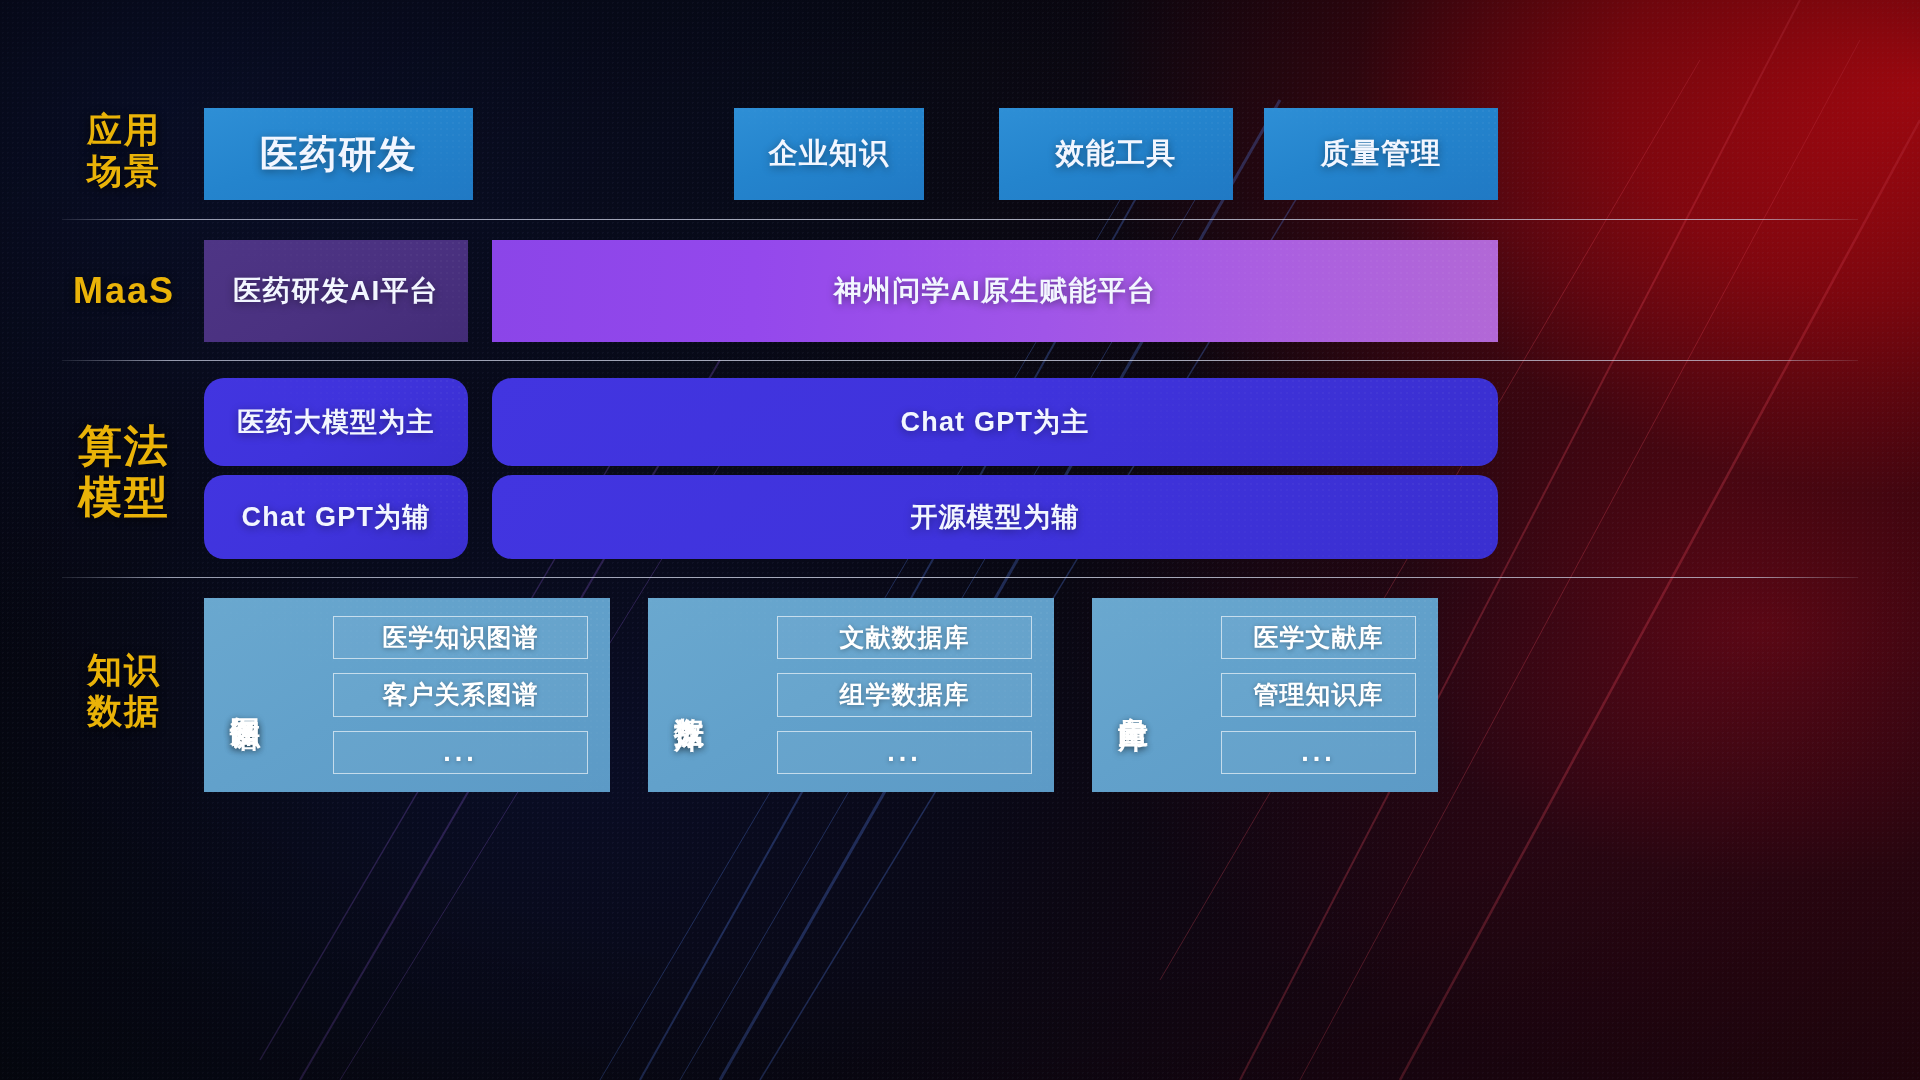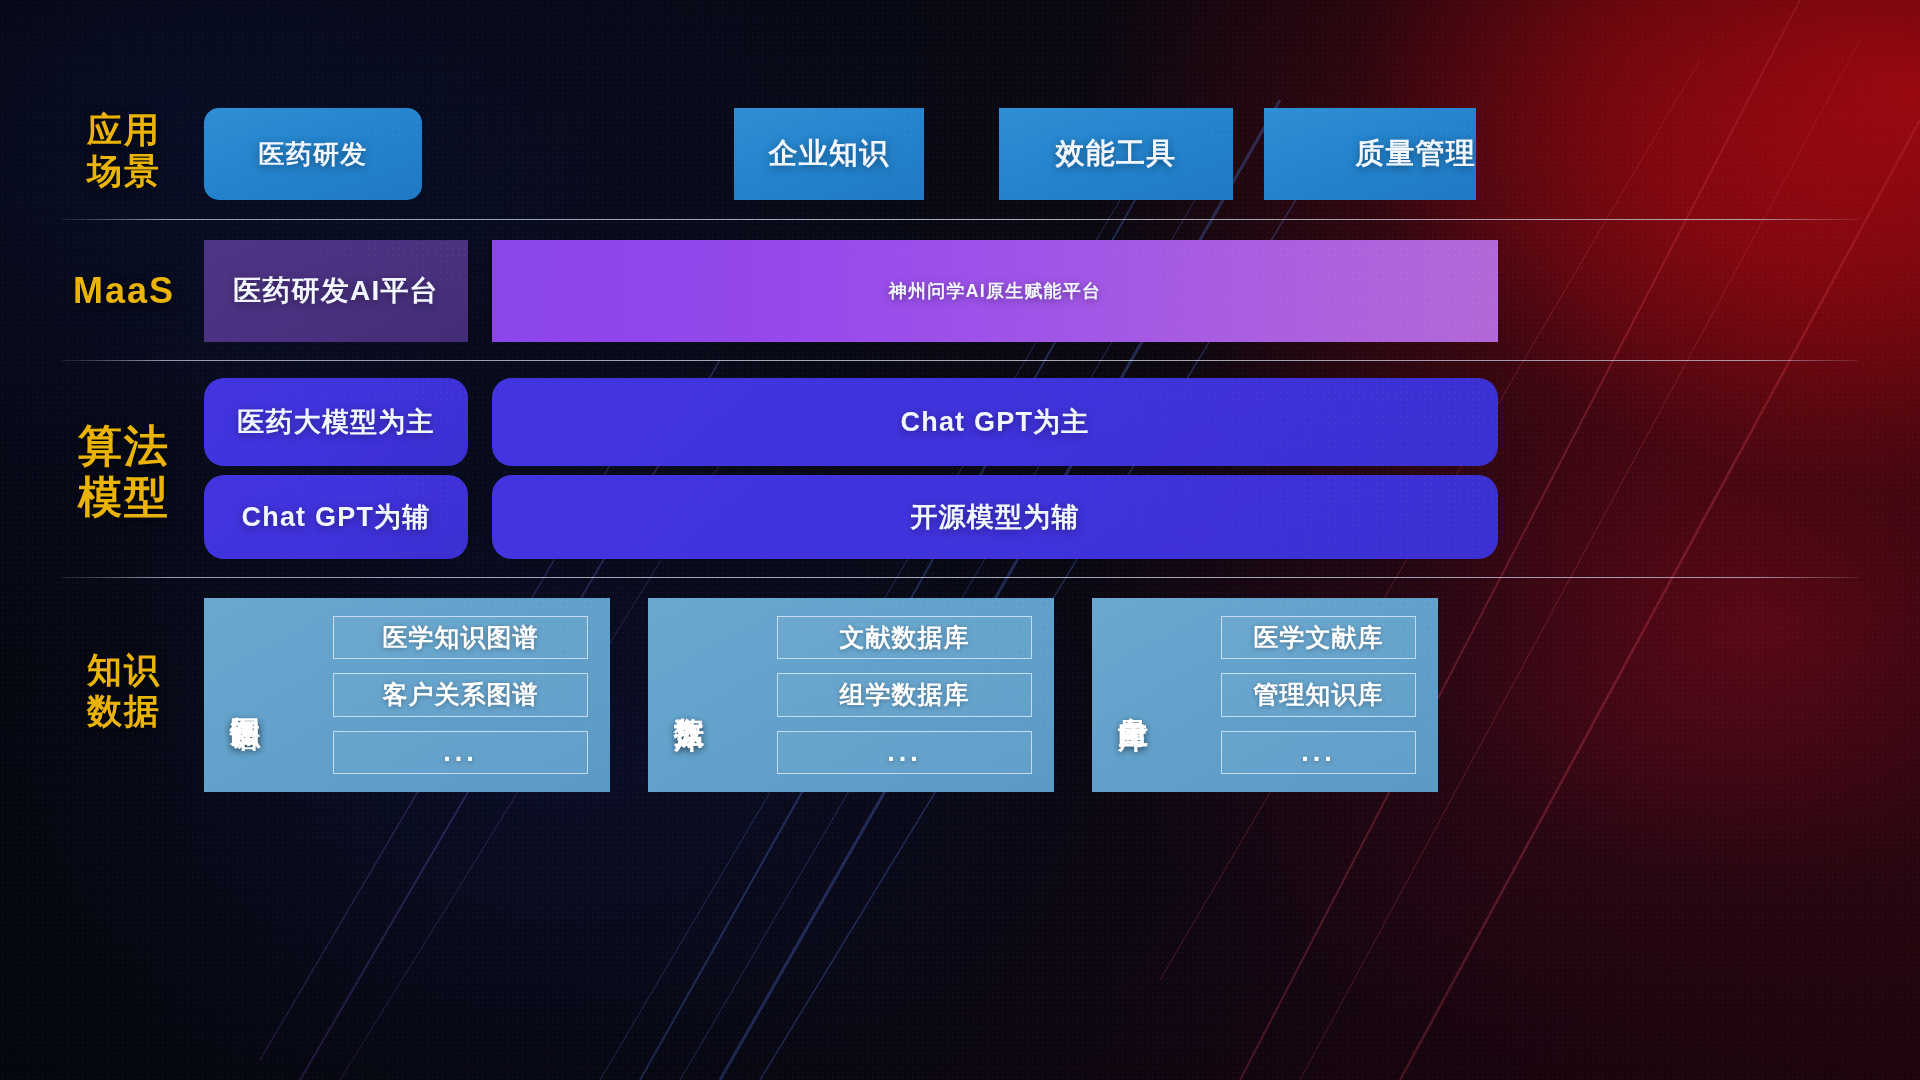--- a/index.html
+++ b/index.html
@@ -157,41 +157,41 @@
 </svg>
 
 <div id="bg-dots"></div>
 <div id="bg-vignette"></div>
 
 <div id="layout">
 
   <div class="row-label" style="left:62px; top:110px; width:124px; font-size:35px;">应用
 场景</div>
 
-  <div class="cell app-cell" style="left:204px; top:108px; width:218px; height:92px; font-size:26px;border-radius:15px;">
+  <div class="cell app-cell" style="left:204px; top:108px; width:269px; height:92px; font-size:38px;">
     <span>医药研发</span>
   </div>
   <div class="cell app-cell" style="left:734px; top:108px; width:190px; height:92px; font-size:29px;">
     <span>企业知识</span>
   </div>
   <div class="cell app-cell" style="left:999px; top:108px; width:234px; height:92px; font-size:29px;">
     <span>效能工具</span>
   </div>
-  <div class="cell app-cell" style="left:1264px; top:108px; width:212px; height:92px; font-size:29px;justify-content:flex-end;">
+  <div class="cell app-cell" style="left:1264px; top:108px; width:234px; height:92px; font-size:29px;">
     <span>质量管理</span>
   </div>
 
   <div class="row-sep" style="top:219px;"></div>
 
   <div class="row-label" style="left:62px; top:270px; width:124px; font-size:36px;">MaaS</div>
 
   <div class="cell maas-left" style="left:204px; top:240px; width:264px; height:102px; font-size:28px;">
     <span>医药研发AI平台</span>
   </div>
-  <div class="cell maas-right" style="left:492px; top:240px; width:1006px; height:102px; font-size:18px;">
+  <div class="cell maas-right" style="left:492px; top:240px; width:1006px; height:102px; font-size:28px;">
     <span>神州问学AI原生赋能平台</span>
   </div>
 
   <div class="row-sep" style="top:360px;"></div>
 
   <div class="row-label" style="left:62px; top:420px; width:124px; font-size:44px;">算法
 模型</div>
 
   <div class="cell algo-cell" style="left:204px; top:378px; width:264px; height:88px; font-size:27px;">
     <span>医药大模型为主</span>

